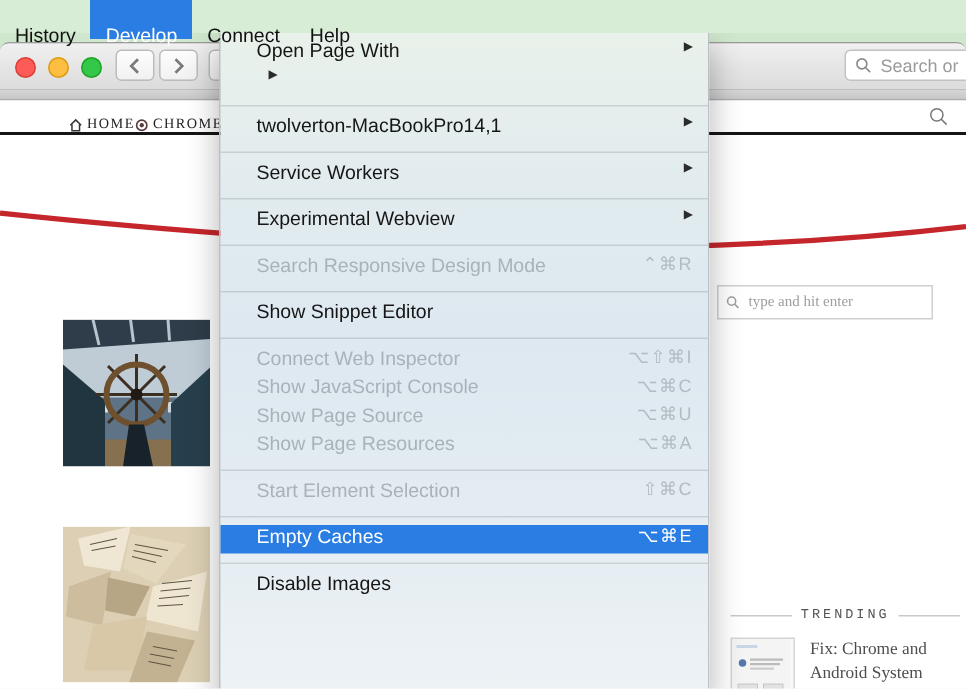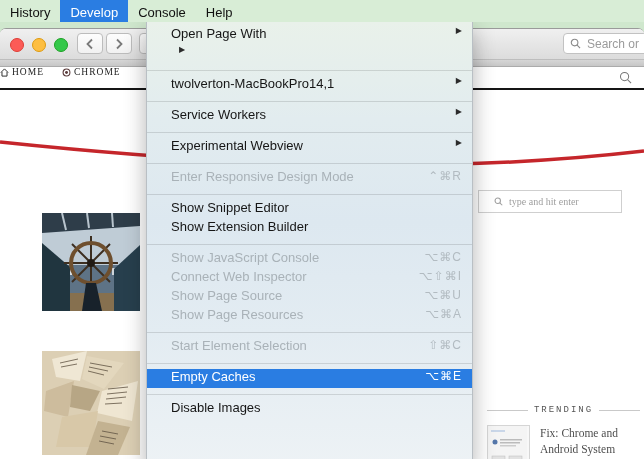--- a/index.html
+++ b/index.html
@@ -2,21 +2,21 @@
 <html style="--highlight: #2a7de2; --menubar-bg: #d8edd6; --desktop-bg: #cfe7cd; --swoosh-red: #c5262b; --traffic-red: #fc5b57; --traffic-yellow: #fdbe41; --traffic-green: #34c84a;"><head>
 <meta charset="utf-8">
 <style>
   html,body{margin:0;padding:0}
   body{width:644px;height:459px;overflow:hidden;position:relative;
        font-family:"Liberation Sans",sans-serif;background:var(--desktop-bg,#cfe7cd);}
 
   
   .menubar{position:absolute;left:0;top:0;width:644px;height:22px;
            background:var(--menubar-bg,#d8edd6);display:flex;align-items:stretch;z-index:50;}
-  .mb-item{padding:2px 10px;font-size:13px;line-height:22px;color:#111;white-space:nowrap;}
+  .mb-item{padding:13px 10px;font-size:13px;line-height:22px;color:#111;white-space:nowrap;}
   .mb-item.active{background:var(--highlight,#2a7de2);color:#fff;}
 
   
   .window{position:absolute;left:0;top:28px;width:644px;height:431px;background:#fff;
           border-radius:6px 6px 0 0;border-top:1px solid #9a9a9a;overflow:hidden;z-index:1;}
   .toolbar{position:relative;height:30px;background:linear-gradient(#f0f0f0,#dcdcdc);padding-left:48px;}
   .traffic{position:absolute;left:10px;top:9px;display:flex;gap:8px;}
   .tl{width:12px;height:12px;border-radius:50%;}
   .tl.red{background:var(--traffic-red,#fc5b57);border:1px solid #de3e36;}
   .tl.yellow{background:var(--traffic-yellow,#fdbe41);border:1px solid #de9b11;}
@@ -29,32 +29,32 @@
             background:#fff;border:1px solid #c2c2c2;border-radius:4px;
             display:flex;align-items:center;padding-left:6px;gap:4px;overflow:hidden;}
   .urlfield input{border:0;outline:0;background:transparent;font-family:"Liberation Sans",sans-serif;
                   font-size:12px;color:#333;width:80px;}
   .urlfield input::placeholder{color:#9b9b9b;}
   .tabstrip{height:6px;background:linear-gradient(#d6d6d6,#c7c7c7);
             border-top:1px solid #bdbdbd;border-bottom:1px solid #ababab;}
 
   
   .pagearea{position:relative;height:393px;background:#fff;}
-  .sitenav{height:21px;border-bottom:2px solid #151515;display:flex;align-items:flex-start;
-           gap:18px;font-family:"Liberation Serif",serif;font-size:9.5px;
+  .sitenav{height:21px;border-bottom:2px solid #151515;display:flex;align-items:flex-end;
+           padding-left:46px;font-family:"Liberation Serif",serif;font-size:9.5px;
            letter-spacing:1px;color:#222;position:relative;}
   .nav-item{display:flex;align-items:center;gap:3px;}
   .sitenav .nav-search{position:absolute;right:12px;top:4px;}
   .swoosh{position:absolute;left:0;top:70px;width:644px;height:44px;}
   .thumb{position:absolute;width:98px;overflow:hidden;}
   .thumb.ship{left:42px;top:146px;height:98px;}
   .thumb.paper{left:42px;top:284px;height:104px;}
   .pagesearch{position:absolute;left:478px;top:123px;width:144px;height:23px;box-sizing:border-box;
               border:1px solid #cfcfcf;background:#fff;display:flex;align-items:center;
-              padding-left:5px;gap:4px;justify-content:flex-end;}
+              padding-left:5px;gap:4px;}
   .pagesearch input{border:0;outline:0;background:transparent;font-family:"Liberation Serif",serif;
                     font-size:10px;color:#555;width:110px;}
   .pagesearch input::placeholder{color:#9e9e9e;}
   .trending{position:absolute;left:487px;top:338px;width:153px;}
   .trending-label{display:flex;align-items:center;gap:6px;color:#555;
                   font-family:Liberation Mono, monospace;font-size:9px;letter-spacing:2px;}
   .trending-label::before,.trending-label::after{content:"";flex:1;height:1px;background:#c9c9c9;}
   .trending-item{display:flex;gap:10px;margin-top:10px;}
   .trending-thumb{width:41px;height:58px;border:1px solid #d5d5d5;background:#f8f8f8;flex:none;}
   .trending-title{font-family:"Liberation Serif",serif;font-size:11.5px;line-height:16px;
@@ -76,21 +76,21 @@
   .dm-row.highlighted{background:var(--highlight,#2a7de2);color:#fff;}
   .dm-row.highlighted .short{color:#fff;}
   .dm-sep{height:1px;background:rgba(0,0,0,.12);margin:5.5px 0;}
 </style>
 </head>
 <body>
 
 <div class="menubar" id="menubar">
     <div class="mb-item">History</div>
     <div class="mb-item active">Develop</div>
-    <div class="mb-item">Console</div>
+    <div class="mb-item">Connect</div>
     <div class="mb-item">Help</div>
   </div>
 
 <div class="window">
   <div class="toolbar">
     <div class="traffic">
       <span class="tl red"></span>
       <span class="tl yellow"></span>
       <span class="tl green"></span>
     </div>
@@ -241,38 +241,35 @@
       <span class="lbl">Service Workers</span>
       <span class="arrow">▶</span>
     </div>
     <div class="dm-sep"></div>
     <div class="dm-row">
       <span class="lbl">Experimental Webview</span>
       <span class="arrow">▶</span>
     </div>
     <div class="dm-sep"></div>
     <div class="dm-row disabled">
-      <span class="lbl">Enter Responsive Design Mode</span>
+      <span class="lbl">Search Responsive Design Mode</span>
       <span class="short">⌃⌘R</span>
     </div>
     <div class="dm-sep"></div>
     <div class="dm-row">
       <span class="lbl">Show Snippet Editor</span>
     </div>
-    <div class="dm-row">
-      <span class="lbl">Show Extension Builder</span>
-    </div>
-    <div class="dm-sep"></div>
+    <div class="dm-sep"></div>
+    <div class="dm-row disabled">
+      <span class="lbl">Connect Web Inspector</span>
+      <span class="short">⌥⇧⌘I</span>
+    </div>
     <div class="dm-row disabled">
       <span class="lbl">Show JavaScript Console</span>
       <span class="short">⌥⌘C</span>
-    </div>
-    <div class="dm-row disabled">
-      <span class="lbl">Connect Web Inspector</span>
-      <span class="short">⌥⇧⌘I</span>
     </div>
     <div class="dm-row disabled">
       <span class="lbl">Show Page Source</span>
       <span class="short">⌥⌘U</span>
     </div>
     <div class="dm-row disabled">
       <span class="lbl">Show Page Resources</span>
       <span class="short">⌥⌘A</span>
     </div>
     <div class="dm-sep"></div>

